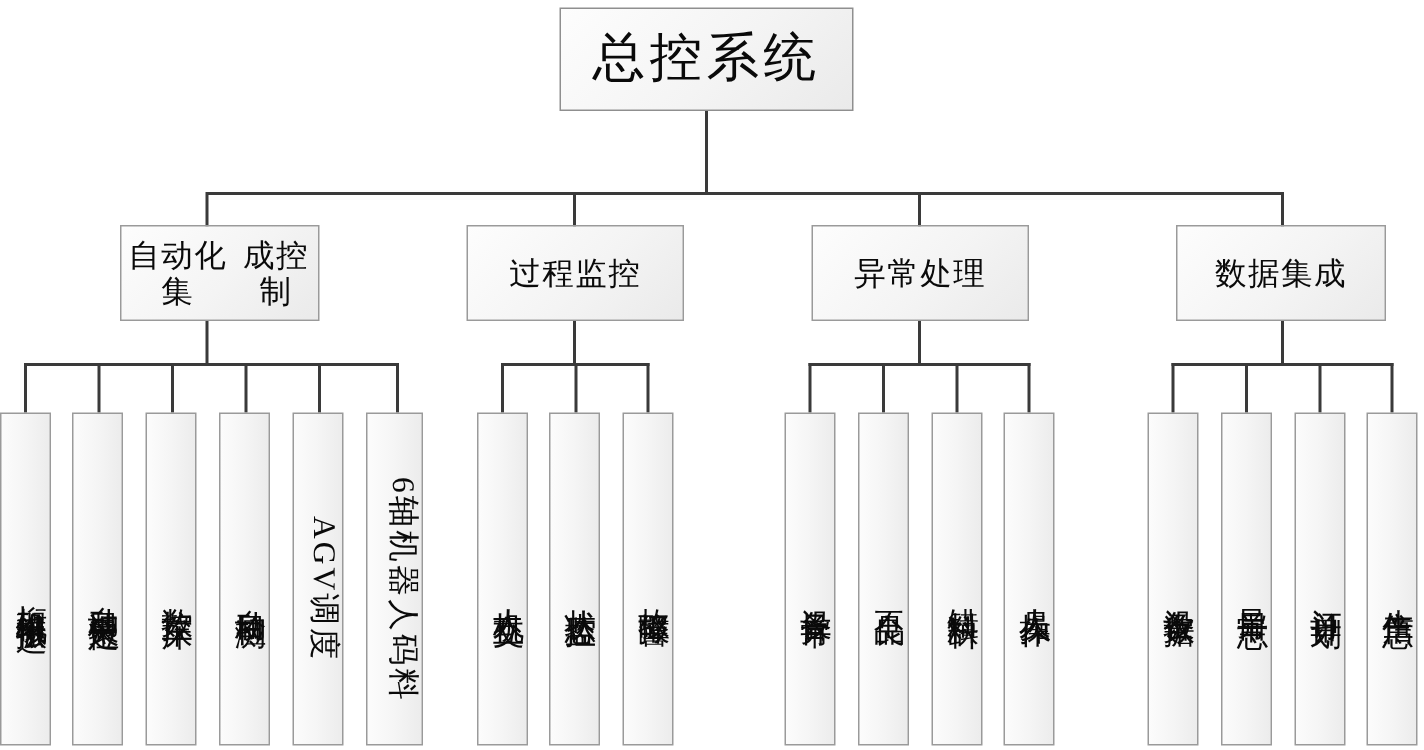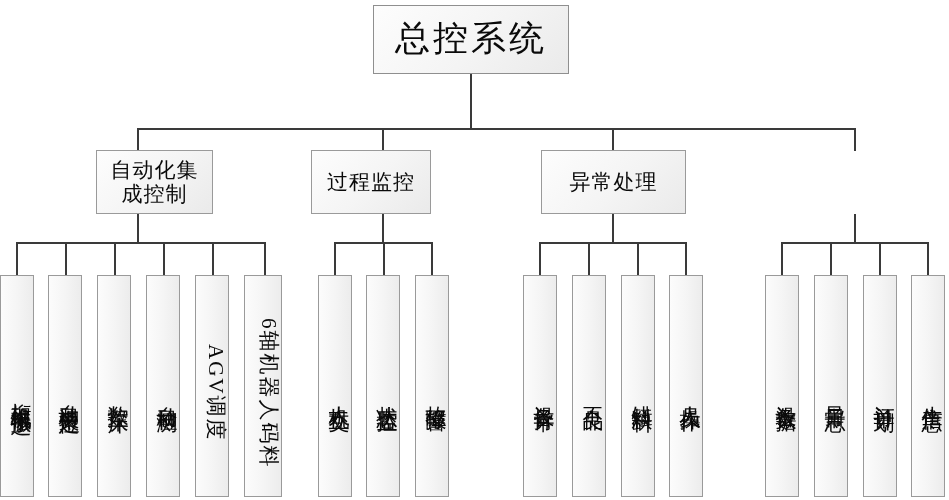--- a/index.html
+++ b/index.html
@@ -94,33 +94,36 @@
 
   <div class="vline" style="left:470px; top:74px; width:2px; height:55px;"></div>
 
   <div class="hline" style="left:138px; top:128px; width:718px; height:2px;"></div>
 
   <div class="vline" style="left:137px; top:128px; height:23px;"></div>
   <div class="vline" style="left:382px; top:128px; height:23px;"></div>
   <div class="vline" style="left:612px; top:128px; height:23px;"></div>
   <div class="vline" style="left:854px; top:128px; height:23px;"></div>
 
-  <div class="node level2" style="left:80px; top:150px; width:117px; height:64px; flex-direction:column;margin-left:16px;">
+  <div class="node level2" style="left:80px; top:150px; width:133px; height:64px; flex-direction:row;">
     <span>自动化集</span>
     <span>成控制</span>
   </div>
 
-  <div class="node level2" style="left:311px; top:150px; width:120px; height:64px;">
+  <div class="node level2" style="left:311px; top:150px; width:145px; height:64px;">
     <span>过程监控</span>
   </div>
 
   <div class="node level2" style="left:541px; top:150px; width:145px; height:64px;text-align:center;">
     <span>异常处理</span>
   </div>
 
+  <div class="node level2" style="left:784px; top:150px; width:140px; height:64px;">
+    <span>数据集成</span>
+  </div>
 
   <div class="vline" style="left:137px; top:214px; height:29px;"></div>
   <div class="hline" style="left:16px; top:242px; width:250px; height:2px;"></div>
   <div class="vline" style="left:16px; top:242px; height:33px;"></div>
   <div class="vline" style="left:65px; top:242px; height:33px;"></div>
   <div class="vline" style="left:114px; top:242px; height:33px;"></div>
   <div class="vline" style="left:163px; top:242px; height:33px;"></div>
   <div class="vline" style="left:212px; top:242px; height:33px;"></div>
   <div class="vline" style="left:264px; top:242px; height:33px;"></div>
 

